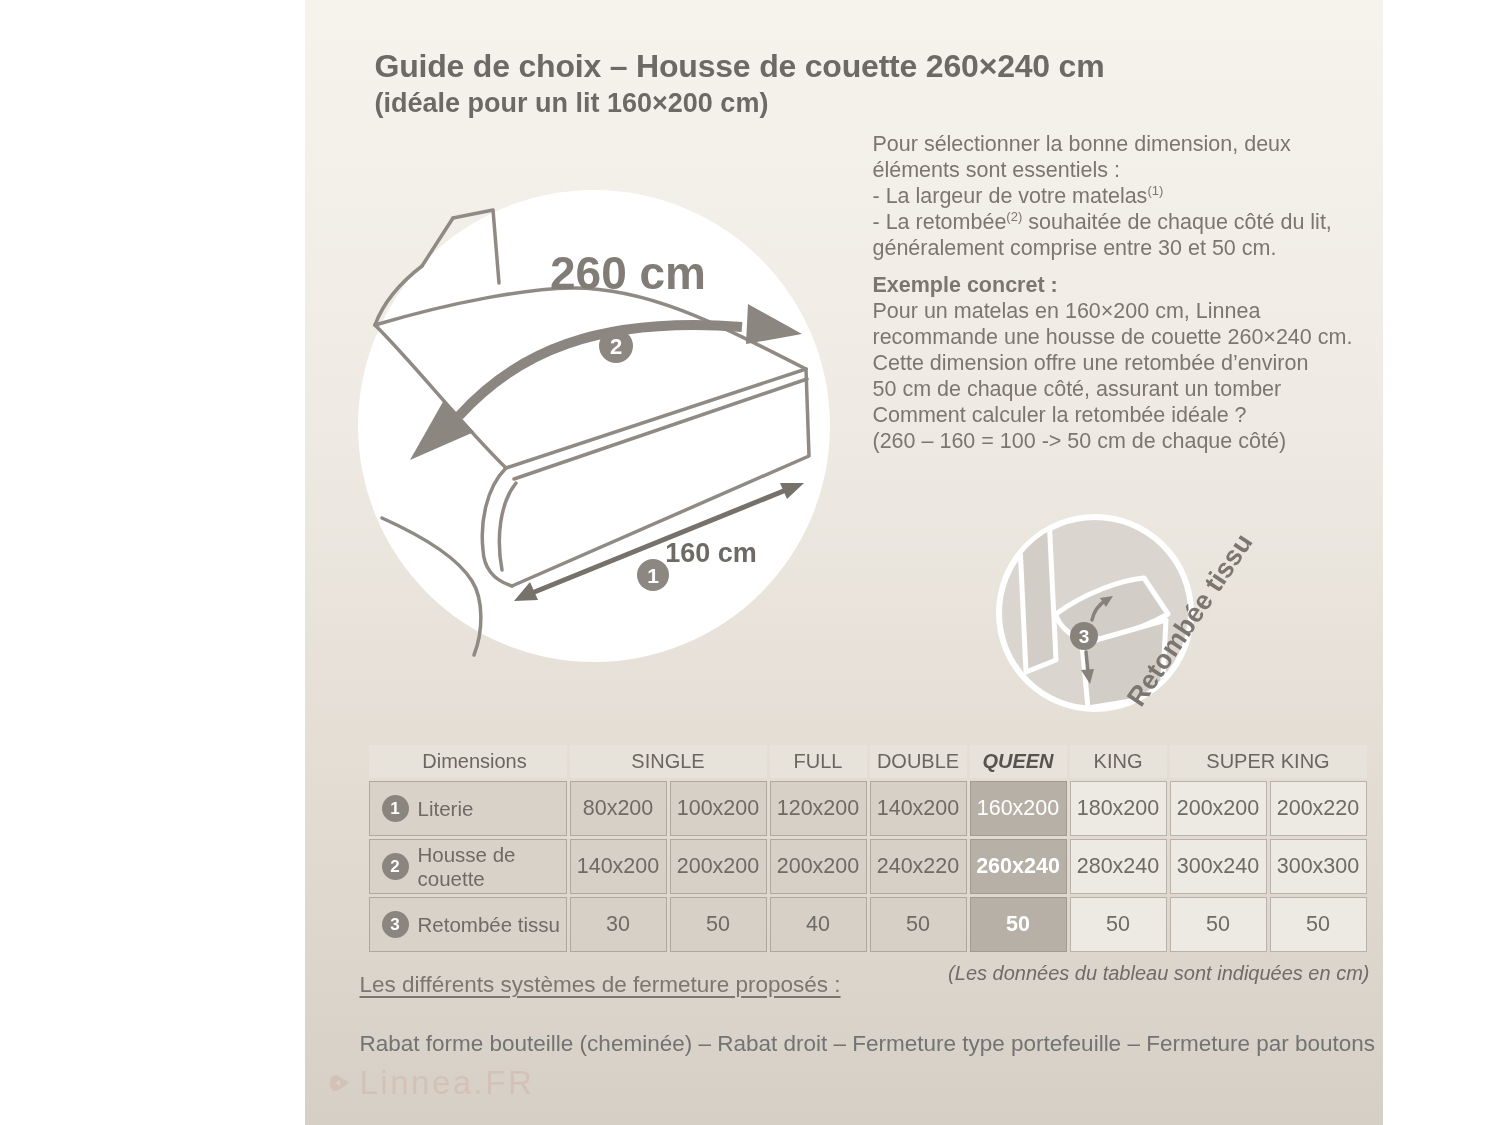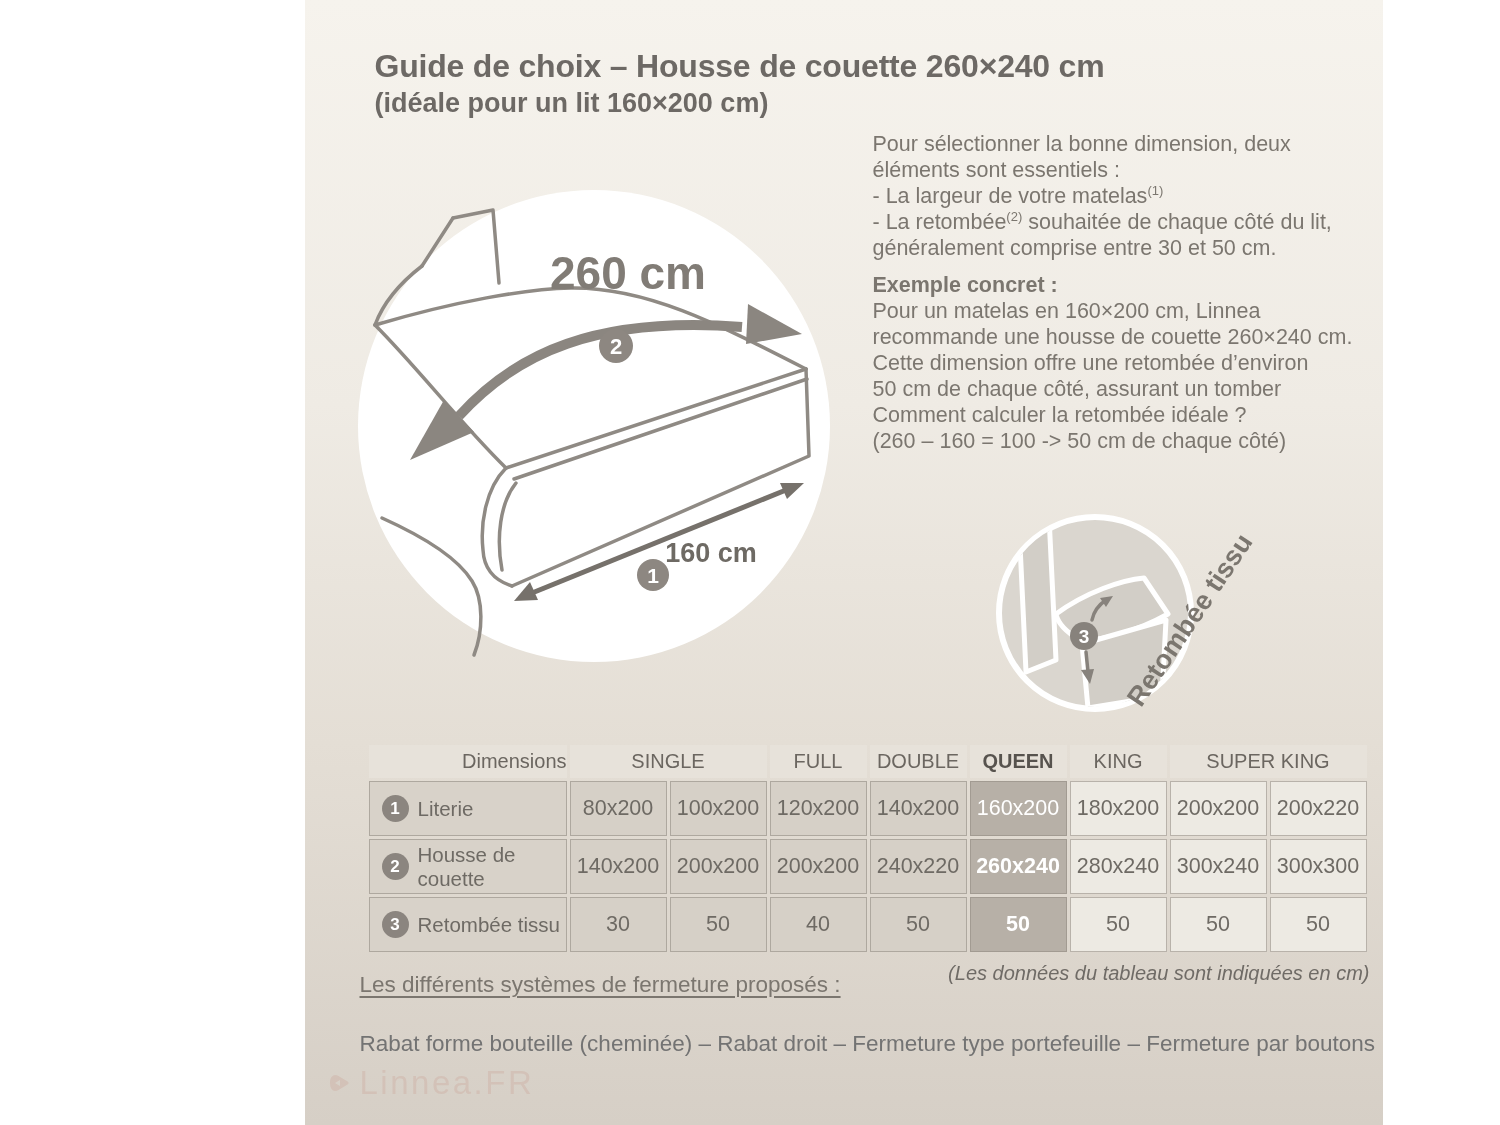--- a/index.html
+++ b/index.html
@@ -30,22 +30,22 @@
     transform:rotate(-56deg); transform-origin:0 50%;
   }
 
   
   .size-table { position:absolute; left:248px; top:742px; width:1004px; border-collapse:separate; border-spacing:3px; table-layout:fixed; }
   .size-table col.lab { width:198px; }
   .size-table th {
     height:33px; font-size:20px; font-weight:normal; color:#6b6660;
     background:#e7e2da; text-align:center; vertical-align:middle;
   }
-  .size-table th.dim { text-align:right; padding-left:14px; }
-  .size-table th.hl { font-weight:bold; color:#57534e; }
+  .size-table th.dim { text-align:center; padding-left:14px; }
+  .size-table th.hl { font-weight:bold; color:#57534e;font-style:italic; }
   .size-table td {
     height:55px; font-size:21.5px; color:#6e6a64; text-align:center; vertical-align:middle;
     background:#d6d0c7; border:1px solid #aea89f;
   }
   .size-table td.label { text-align:left; padding-left:12px; font-size:20.5px; background:#d8d2c9; }
   .size-table td.light { background:#edeae3; border-color:#b8b2aa; }
   .size-table td.hl { background:#b7b0a7; color:#ffffff; border-color:#a29b92; }
   .size-table td.hl.bold { font-weight:bold; }
   .lab-wrap { display:inline-flex; align-items:center; }
   .num {

